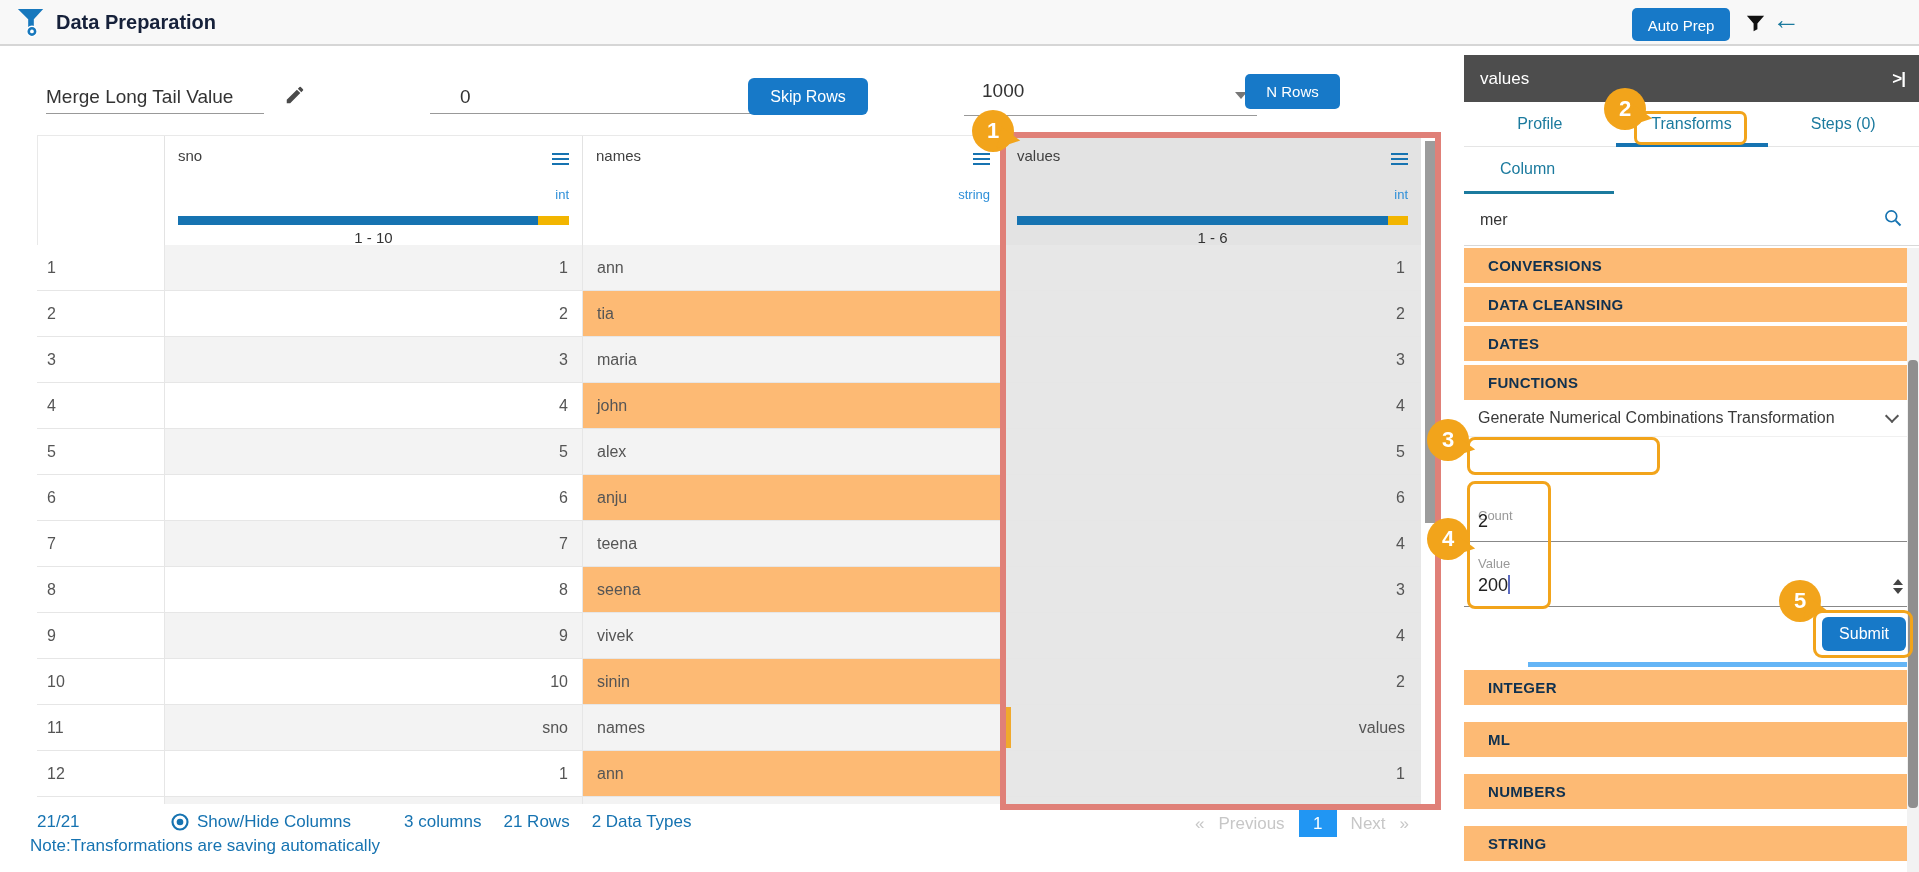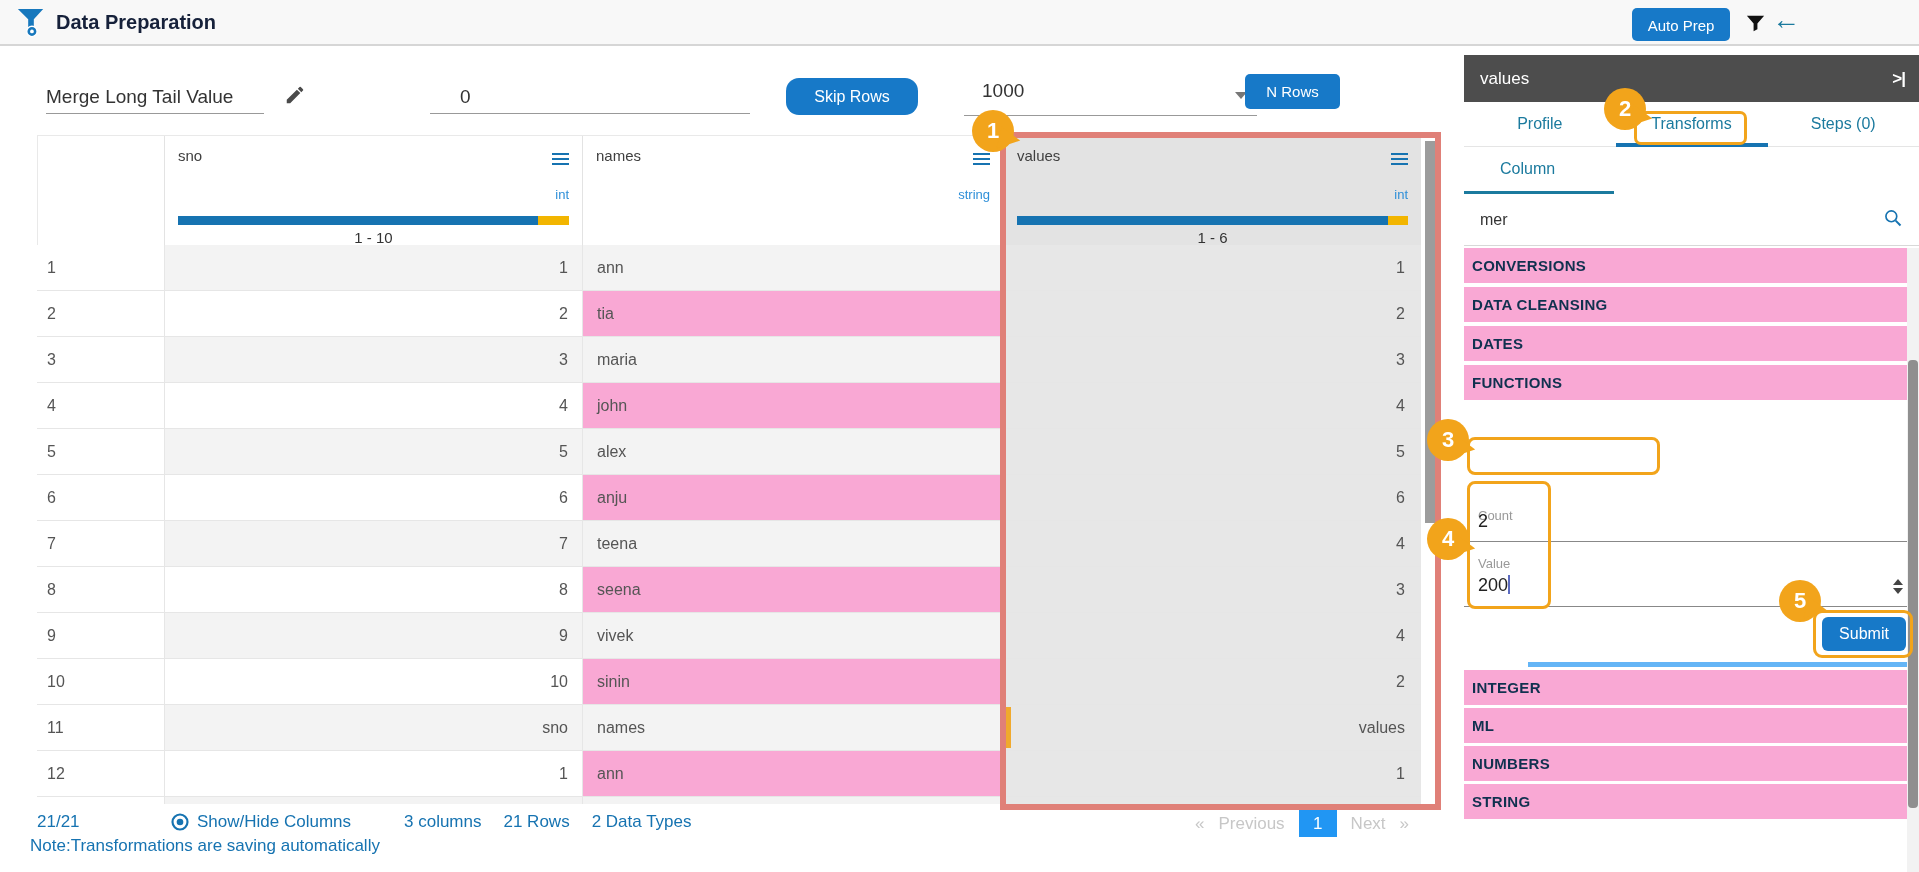--- a/index.html
+++ b/index.html
@@ -19,21 +19,21 @@
   .back-arrow{position:absolute;left:1772px;top:4px;font-size:28px;font-weight:700;color:#1B7A9E;cursor:pointer;}
 
   
   .name-input{position:absolute;left:46px;top:80px;width:218px;height:34px;border:none;
               border-bottom:1px solid #999;background:transparent;font-size:19px;color:#333;
               font-family:"Liberation Sans",sans-serif;padding:0;}
   .pencil-icon{position:absolute;left:284px;top:84px;cursor:pointer;}
   .zero-input{position:absolute;left:430px;top:80px;width:320px;height:34px;border:none;
               border-bottom:1px solid #999;background:transparent;font-size:19px;color:#333;
               padding:0 0 0 30px;font-family:"Liberation Sans",sans-serif;}
-  .skiprows-btn{position:absolute;left:786px;top:78px;width:132px;height:37px;font-size:16px;border-radius:13px;}
+  .skiprows-btn{position:absolute;left:748px;top:78px;width:120px;height:37px;font-size:16px;border-radius:6px;}
   .nrows-select{position:absolute;left:964px;top:76px;width:293px;height:40px;border-bottom:1px solid #999;cursor:pointer;}
   .nrows-select .val{position:absolute;left:18px;top:4px;font-size:19px;color:#333;}
   .caret-down{position:absolute;right:10px;top:16px;width:0;height:0;border-left:6px solid transparent;
               border-right:6px solid transparent;border-top:7px solid #777;}
   .nrows-btn{position:absolute;left:1245px;top:74px;width:95px;height:35px;font-size:15px;}
 
   
   .thead{position:absolute;left:37px;top:135px;width:1384px;height:110px;display:flex;
          border-bottom:1px solid #cfcfcf;border-top:1px solid #e9e9e9;}
   .hcell{position:relative;height:110px;border-left:1px solid #e3e3e3;background:#fff;}
@@ -49,21 +49,21 @@
   .hc-bar .b{background:#1673B1;}
   .hc-bar .y{background:#F2B500;}
   .hc-range{position:absolute;left:0;right:0;top:93px;text-align:center;font-size:15px;color:#333;}
 
   .tbody{position:absolute;left:37px;top:245px;width:1384px;}
   .trow{display:flex;height:46px;}
   .cell{height:46px;line-height:45px;font-size:16px;color:#555;border-left:1px solid #e6e6e6;
         border-bottom:1px solid #e6e6e6;overflow:hidden;white-space:nowrap;}
   .cell.idx{width:127px;padding-left:10px;background:#fff;border-left:none;}
   .cell.sno{width:418px;text-align:right;padding-right:14px;background:#fff;}
-  .cell.names{width:421px;padding-left:14px;background:#f9a8d4;}
+  .cell.names{width:421px;padding-left:14px;background:#fdba74;}
   .cell.values{width:418px;text-align:right;padding-right:16px;background:#E7E7E7;position:relative;}
   .trow.odd .cell.sno,.trow.odd .cell.names{background:#F3F3F3;}
   .rowmarker{position:absolute;left:0;top:2px;bottom:2px;width:7px;background:#F0A92D;}
   .trow.filler{height:7px;}
   .trow.filler .cell{height:7px;border-bottom:none;}
 
   .values-outline{position:absolute;left:1000px;top:132px;width:441px;height:678px;
                   border:6px solid #E08078;z-index:10;pointer-events:none;}
   .table-vthumb{position:absolute;left:1425px;top:141px;width:10px;height:382px;background:#9C9C9C;z-index:11;}
 
@@ -87,23 +87,23 @@
   .sb-tabs{position:absolute;left:0;top:47px;width:455px;height:45px;display:flex;border-bottom:1px solid #E5E5E5;}
   .tab{flex:1;text-align:center;line-height:43px;font-size:16px;color:#1B7A9E;cursor:pointer;}
   .tab-underline{position:absolute;left:152px;top:88px;width:152px;height:4px;background:#1673B1;}
   .subtab{position:absolute;left:36px;top:105px;font-size:16px;color:#1B7A9E;cursor:pointer;}
   .subtab-underline{position:absolute;left:0;top:136px;width:150px;height:3px;background:#1B7A9E;}
   .search-input{position:absolute;left:14px;top:150px;width:400px;height:30px;border:none;background:transparent;
                 font-size:16px;color:#333;font-family:"Liberation Sans",sans-serif;}
   .search-icon{position:absolute;right:16px;top:153px;cursor:pointer;}
   .search-divider{position:absolute;left:0;top:190px;width:455px;height:1px;background:#D8D8D8;}
   .cats{position:absolute;left:0;width:455px;display:flex;flex-direction:column;gap:4px;}
-  #topCats{top:193px;} #bottomCats{top:615px;gap:3px;}
-  .cat{height:35px;line-height:35px;background:#f9a8d4;color:#10314F;font-size:15px;font-weight:700;
-       padding-left:8px;letter-spacing:.3px;cursor:pointer;}
+  #topCats{top:193px;} #bottomCats{top:615px;gap:17px;}
+  .cat{height:35px;line-height:35px;background:#fdba74;color:#10314F;font-size:15px;font-weight:700;
+       padding-left:24px;letter-spacing:.3px;cursor:pointer;}
   .trans-list{position:absolute;left:0;top:345px;width:455px;}
   .trans-row{height:37px;position:relative;border-bottom:1px solid #F0F0F0;cursor:pointer;background:#fff;}
   .trans-label{position:absolute;left:14px;top:0;line-height:36px;font-size:16px;color:#3a3a3a;}
   .chev{position:absolute;right:22px;width:10px;height:10px;border-right:2px solid #555;border-bottom:2px solid #555;}
   .chev.down{top:11px;transform:rotate(45deg);}
   .chev.up{top:16px;transform:rotate(-135deg);}
   .fld-label{position:absolute;left:14px;font-size:13px;color:#999;}
   .fld-value{position:absolute;left:14px;font-size:18px;color:#222;}
   .fld-line{position:absolute;left:0;width:455px;height:1px;background:#888;}
   .cursor-bar{display:inline-block;width:2px;height:19px;background:#5C6BC0;vertical-align:-3px;}
@@ -316,20 +316,24 @@
     </span>
     <div class="search-divider"></div>
 
     <div class="cats" id="topCats">
         <div class="cat">CONVERSIONS</div>
         <div class="cat">DATA CLEANSING</div>
         <div class="cat">DATES</div>
         <div class="cat">FUNCTIONS</div>
       </div>
     <div class="trans-list" id="transList">
+        <div class="trans-row">
+          <span class="trans-label">Generate Numerical Combinations Transformation</span>
+          <span class="chev down"></span>
+        </div>
       </div>
 
     <span class="fld-label" style="top:453px">Count</span>
     <span class="fld-value" style="top:456px">2</span>
     <div class="fld-line" style="top:486px"></div>
     <span class="fld-label" style="top:501px">Value</span>
     <span class="fld-value" style="top:520px"><span>200</span><span class="cursor-bar"></span></span>
     <span class="spinner">
         <span class="upT" style="display:block"></span>
         <span class="dnT" style="display:block"></span>

